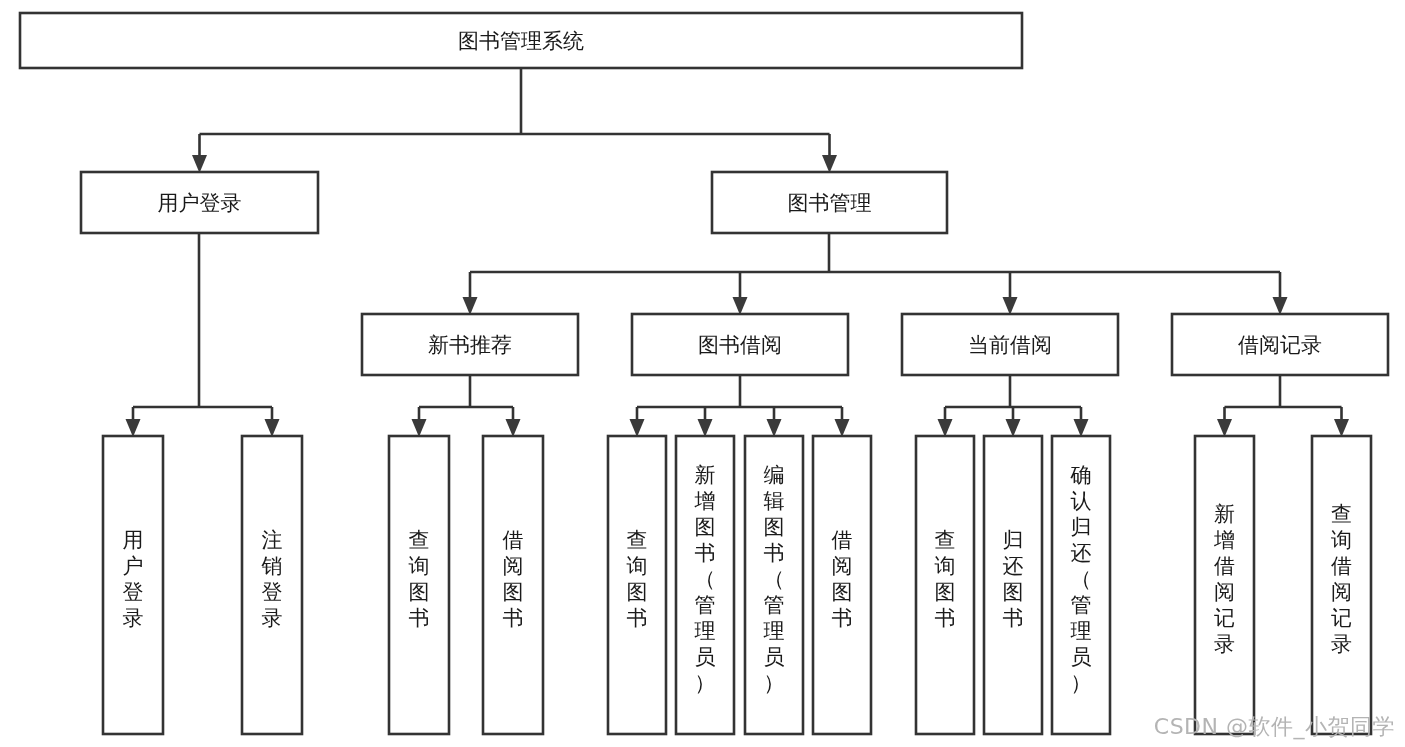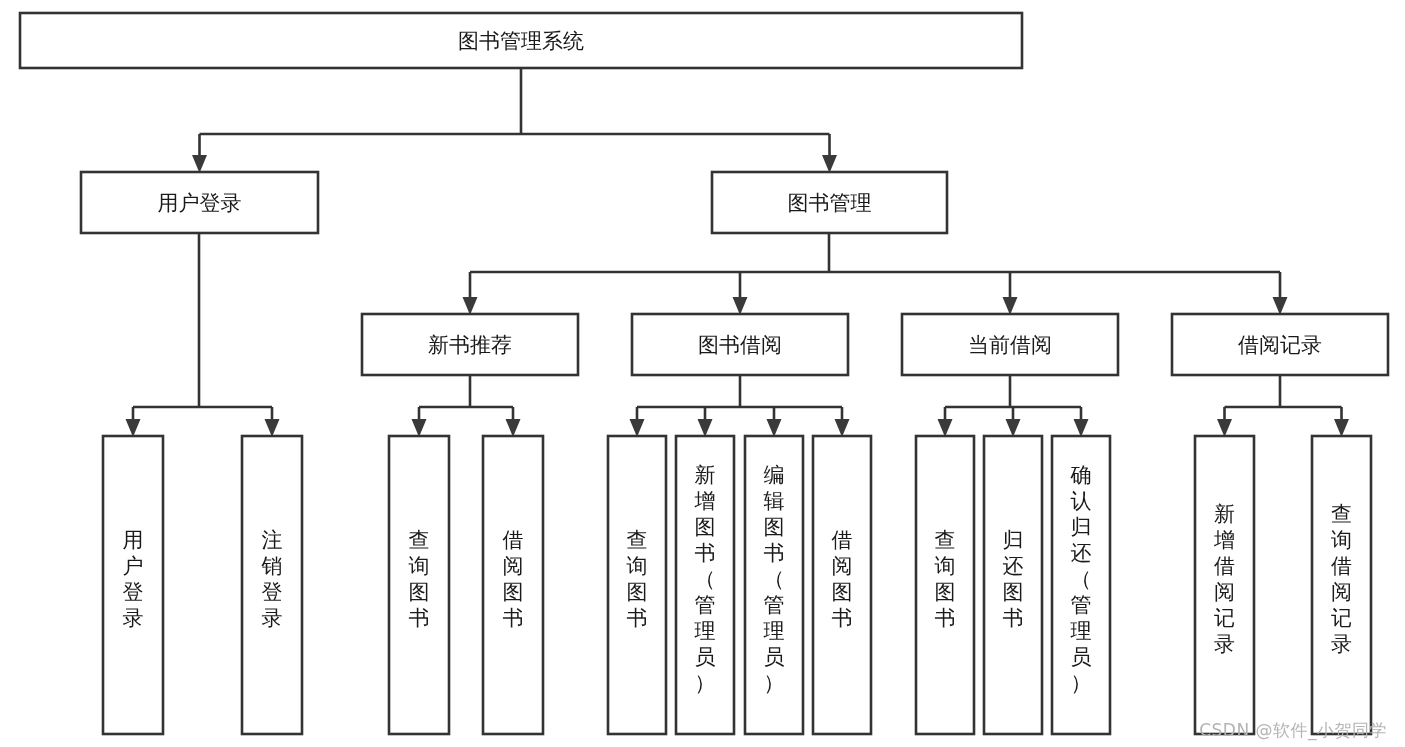--- a/index.html
+++ b/index.html
@@ -43,24 +43,24 @@
   .node-label-h {
     font-family: "DejaVu Sans", "Liberation Sans", sans-serif;
     font-size: 21px;
     fill: #1a1a1a;
     text-anchor: middle;
     dominant-baseline: middle;
     white-space: pre;
   }
   .watermark-text {
     position: absolute;
-    right: 18px;
+    right: 10px;
     bottom: 4px;
     font-family: "DejaVu Sans", "Liberation Sans", sans-serif;
-    font-size: 17px;
+    font-size: 22px;
     color: #b4b4b4;
     letter-spacing: 0.5px;
     user-select: none;
     white-space: nowrap;
   }
 </style>
 </head>
 <body>
 
 <div id="diagram-root">

